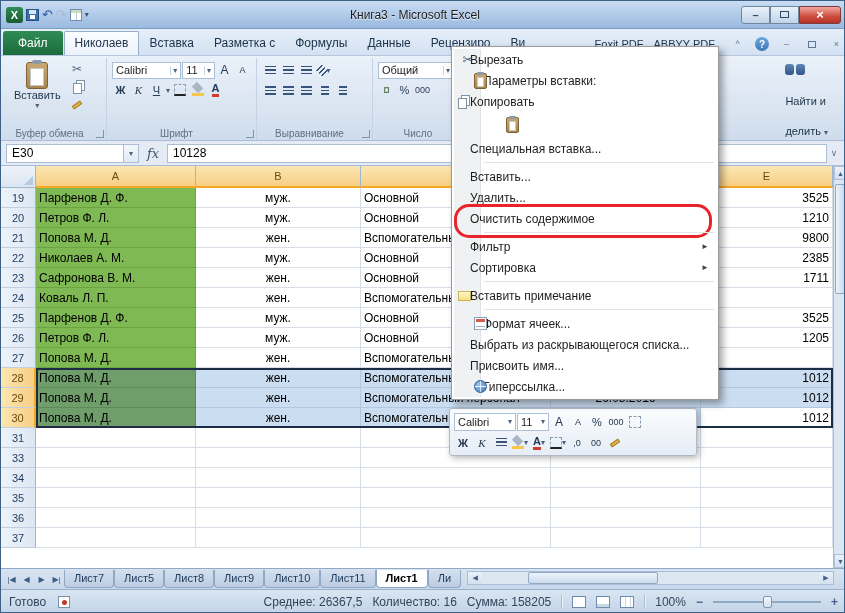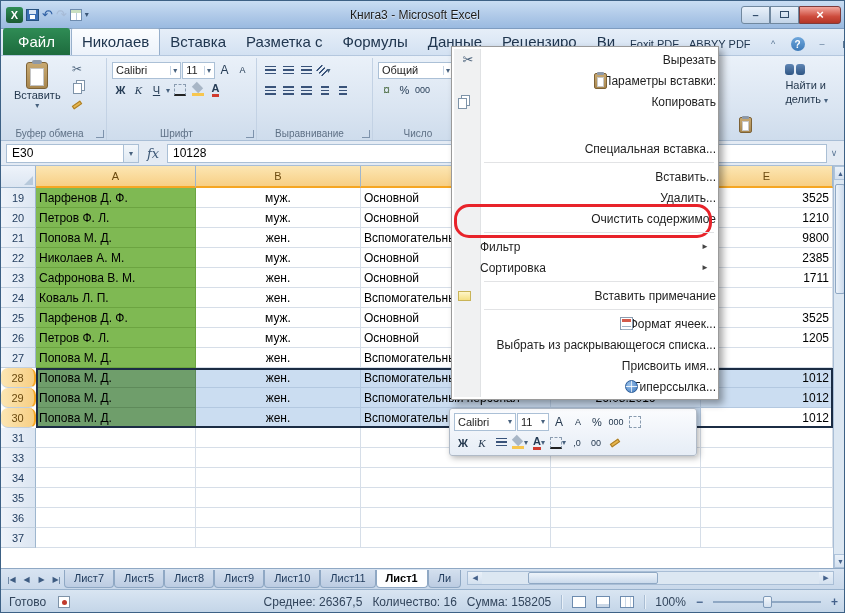--- a/index.html
+++ b/index.html
@@ -26,21 +26,21 @@
   .wbtn{width:29px;height:18px;display:flex;align-items:center;justify-content:center;
     background:linear-gradient(#E9F1FA,#C2D4E8);border:1px solid #70889F;color:#2F4A68;font-size:11px;font-weight:bold;}
   .wbtn.first{border-radius:3px 0 0 3px;}
   .wbtn .maxbox{width:9px;height:7px;border:1px solid #2F4A68;background:transparent;}
   .wbtn.close{width:42px;border-radius:0 3px 3px 0;background:linear-gradient(#F2A79E,#CD4B3C 60%,#B33527);
     border-color:#7E3B3B;color:#fff;font-size:13px;}
 
   
   .tabrow{position:absolute;left:0;top:28px;width:845px;height:27px;display:flex;align-items:flex-end;
     background:linear-gradient(#E6EEF8,#D3E1F2);border-bottom:1px solid #B4C7DE;padding:0 2px;}
-  .rtab{padding:5px 10px 5px;font-size:15px;color:#20364F;white-space:nowrap;}
+  .rtab{padding:5px 10px 5px;font-size:12px;color:#20364F;white-space:nowrap;}
   .rtab.file{background:linear-gradient(#2F8C55,#1D6B3D);color:#fff;border-radius:3px 3px 0 0;
     margin-right:1px;padding:5px 15px;}
   .rtab.active{background:linear-gradient(#FBFDFF,#ECF2FA);border:1px solid #97AFCB;border-bottom:none;
     border-radius:2px 2px 0 0;padding:4px 10px 5px;}
   .tabrow-right{margin-left:auto;display:flex;align-items:center;gap:10px;}
   .rtab.sm{font-size:11px;padding:5px 5px;}
   .smico{width:15px;height:15px;display:flex;align-items:center;justify-content:center;font-size:9px;color:#5C7896;}
   .helpico{width:14px;height:14px;border-radius:50%;background:linear-gradient(#6FA7DC,#3C79B8);color:#fff;
     font-size:10px;font-weight:bold;display:flex;align-items:center;justify-content:center;}
   .miniwin{width:8px;height:7px;border:1px solid #5C7896;}
@@ -72,21 +72,21 @@
   .borderico{width:12px;height:12px;border:1px dashed #8A9CB0;border-bottom:2px solid #222;}
   .fillico{width:12px;height:12px;position:relative;}
   .fillico::before{content:"";position:absolute;left:1px;top:0;width:9px;height:7px;background:#A8B6C6;transform:rotate(45deg);}
   .fillico::after{content:"";position:absolute;left:0;bottom:0;width:12px;height:3px;background:#F7C64F;}
   .fontcolico{font-size:11px;font-weight:bold;color:#253C55;border-bottom:3px solid #D03B2F;line-height:11px;}
   .moneyico{color:#4E6E45;font-size:12px;}
   .binoc{width:20px;height:12px;position:relative;margin-bottom:2px;}
   .binoc::before,.binoc::after{content:"";position:absolute;top:0;width:9px;height:11px;border-radius:3px;background:linear-gradient(#5F86B5,#2F5684);}
   .binoc::before{left:0;} .binoc::after{right:0;}
   .findbtn{margin-left:auto;margin-right:14px;display:flex;flex-direction:column;align-items:flex-start;
-    padding:6px 4px 0 4px;font-size:11px;color:#24384E;line-height:14px;}
+    padding:6px 4px 0 4px;font-size:11px;color:#24384E;line-height:14px;justify-content:space-between;}
 
   
   .fbar{position:absolute;left:0;top:140px;width:845px;height:25px;display:flex;align-items:center;
     background:#E4EBF4;border-bottom:1px solid #A9BED6;padding:0 5px;}
   .namebox{width:118px;height:19px;background:#fff;border:1px solid #AABFD5;font-size:12px;padding:1px 5px;
     display:flex;align-items:center;color:#000;}
   .nbdd{width:15px;height:19px;border:1px solid #AABFD5;border-left:none;display:flex;align-items:center;
     justify-content:center;background:linear-gradient(#F3F7FB,#DFE9F3);}
   .fxbtn{width:28px;text-align:center;font-family:"DejaVu Serif",serif;font-style:italic;color:#3A5574;font-size:13px;}
   .finput{flex:1;height:19px;background:#fff;border:1px solid #AABFD5;font-size:12px;padding:1px 5px;
@@ -98,21 +98,21 @@
   .colheads{display:flex;height:22px;}
   .corner{width:35px;height:22px;background:linear-gradient(#EEF3FA,#DCE6F2);border-right:1px solid #9EB6CE;
     border-bottom:1px solid #9EB6CE;position:relative;}
   .corner::after{content:"";position:absolute;right:2px;bottom:2px;border-left:9px solid transparent;border-bottom:9px solid #B7C9DB;}
   .ch{display:flex;align-items:center;justify-content:center;font-size:11px;color:#1E395B;
     background:linear-gradient(#EEF3FA,#DCE6F2);border-right:1px solid #9EB6CE;border-bottom:1px solid #9EB6CE;}
   .ch.sel{background:linear-gradient(#FCE6B3,#F7CF85);border-bottom:2px solid #F5A623;color:#6B4A0F;}
   .grow{display:flex;height:20px;}
   .rh{width:35px;display:flex;align-items:center;justify-content:center;font-size:11px;color:#1E395B;
     background:linear-gradient(90deg,#EEF3FA,#DCE6F2);border-right:1px solid #9EB6CE;border-bottom:1px solid #C1CFDE;}
-  .rh.hl{background:linear-gradient(90deg,#FCE6B3,#F7CF85);border-right:2px solid #F5A623;color:#6B4A0F;border-radius:7px;}
+  .rh.hl{background:linear-gradient(90deg,#FCE6B3,#F7CF85);border-right:2px solid #F5A623;color:#6B4A0F;}
   .cell{display:flex;align-items:center;font-size:12px;color:#000;padding:0 3px;overflow:hidden;
     white-space:nowrap;border-right:1px solid #D6DEE8;border-bottom:1px solid #D6DEE8;}
   .wa{width:160px}.wb{width:165px}.wc{width:190px}.wd{width:150px}.we{width:132px}
   .cen{justify-content:center}.rgt{justify-content:flex-end}
   .cell.fill{background:#7FB953;border-color:#6CA441;}
   .cell.fillsel{background:#6F9E6B;border-color:#5E8A5A;}
   .cell.sel{background:#CBDDF1;border-color:#B3C8E0;}
   .cell.active{background:#FFFFFF;border-color:#B3C8E0;}
   .selbox{position:absolute;left:35px;top:202px;width:797px;height:60px;border:2px solid #1B2C44;pointer-events:none;z-index:5;}
 
@@ -150,21 +150,21 @@
   .zoomminus,.zoomplus{font-size:12px;color:#44618B;font-weight:bold;}
   .ztrack{width:108px;height:2px;background:#8FA8C4;position:relative;}
   .ztick{position:absolute;left:50%;top:-3px;width:1px;height:8px;background:#8FA8C4;}
   .zthumb{position:absolute;left:50%;top:-5px;width:9px;height:12px;margin-left:-4px;
     background:linear-gradient(#F4F8FC,#D3E0EF);border:1px solid #7E99B8;border-radius:2px;}
 
   
   .ctxmenu{position:absolute;left:450px;top:45px;width:268px;background:#fff;border:1px solid #9A9A9A;
     box-shadow:4px 4px 7px rgba(0,0,0,.35);padding:2px;z-index:50;}
   .ctxmenu::before{content:"";position:absolute;left:2px;top:2px;bottom:2px;width:26px;background:#F0F1F2;border-right:1px solid #E0E2E4;}
-  .mitem{position:relative;height:21px;display:flex;align-items:center;padding-left:26px;font-size:12px;color:#1E1E1E;justify-content:flex-end;}
+  .mitem{position:relative;height:21px;display:flex;align-items:center;padding-left:16px;font-size:12px;color:#1E1E1E;}
   .mi-ic{position:absolute;left:4px;width:20px;display:flex;justify-content:center;}
   .mi-lb{white-space:nowrap;overflow:hidden;}
   .mi-ar{margin-left:auto;margin-right:7px;font-size:8px;color:#444;}
   .msep{height:1px;background:#E2E3E5;margin:3px 2px 3px 30px;position:relative;}
   .pasterow{height:26px;}
   .pbox{position:absolute;left:36px;width:17px;height:21px;}
   .ic-cut::before{content:"✂";font-size:13px;color:#4A617A;}
   .ic-copy{width:9px;height:11px;background:#fff;border:1px solid #7E93A8;box-shadow:3px -3px 0 -1px #fff,3px -3px 0 0 #7E93A8;margin-top:4px;}
   .ic-paste{width:13px;height:16px;background:linear-gradient(#C8A972,#A8874F);border:1px solid #7D6236;border-radius:2px;position:relative;}
   .ic-paste::before{content:"";position:absolute;left:2px;top:3px;right:2px;bottom:1px;background:#fff;border:1px solid #C8C8C8;}

